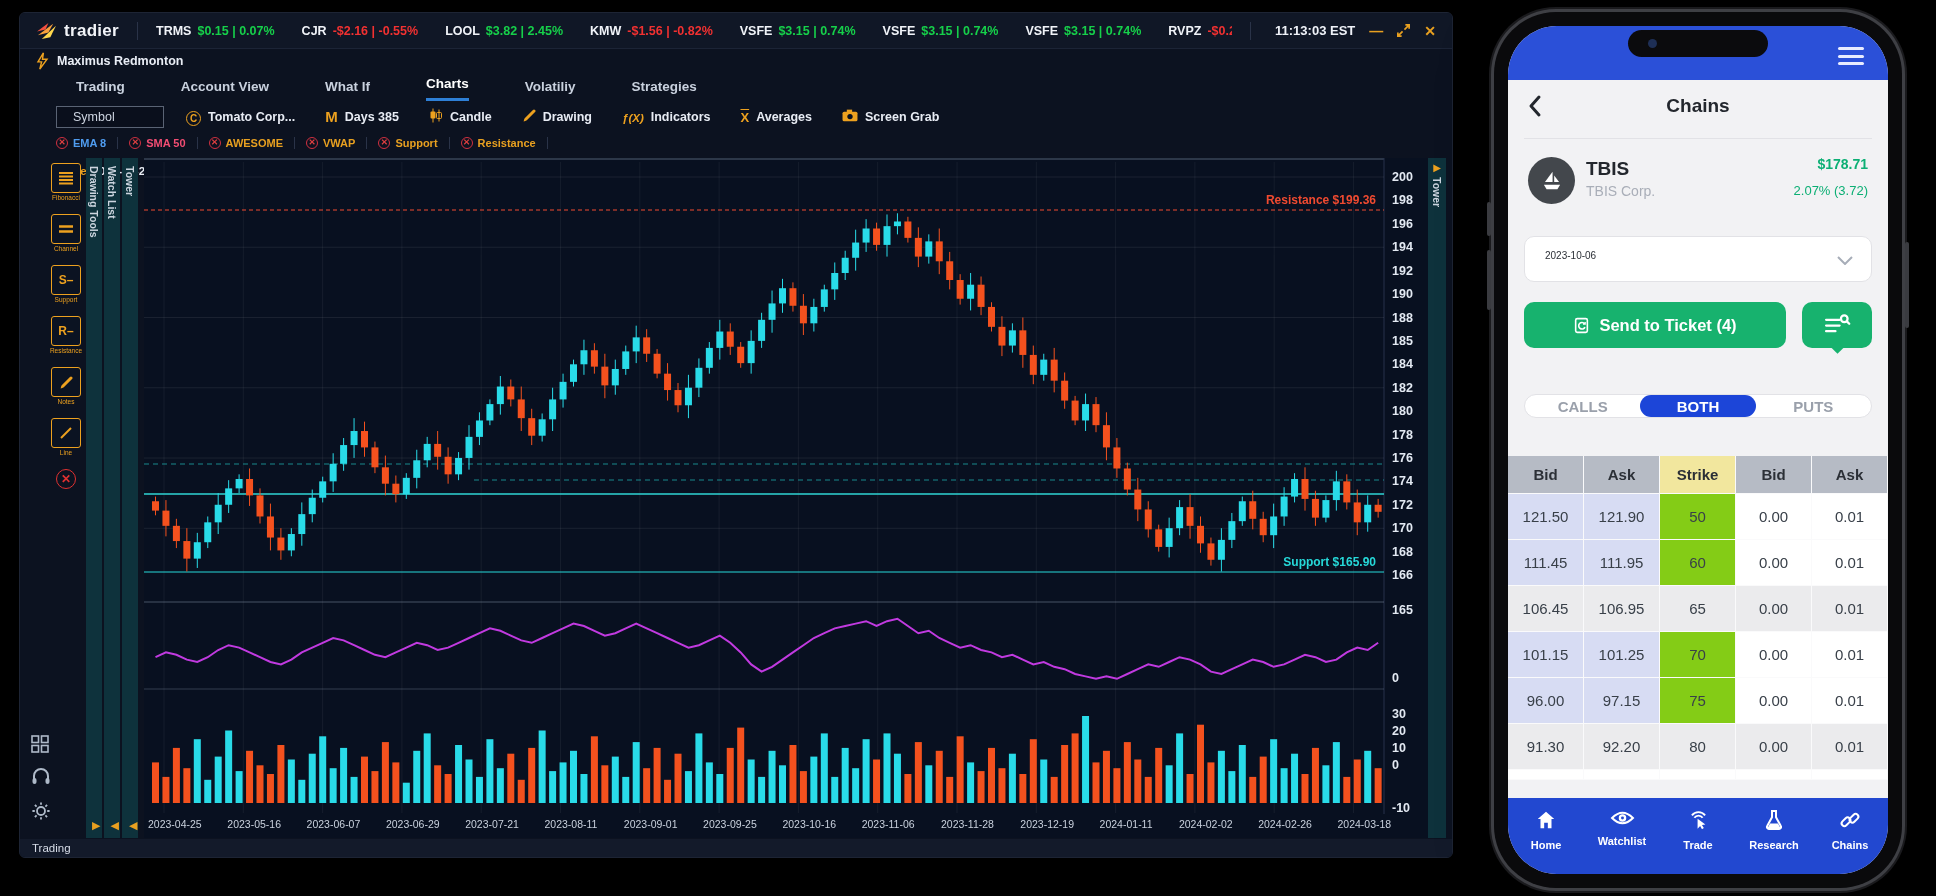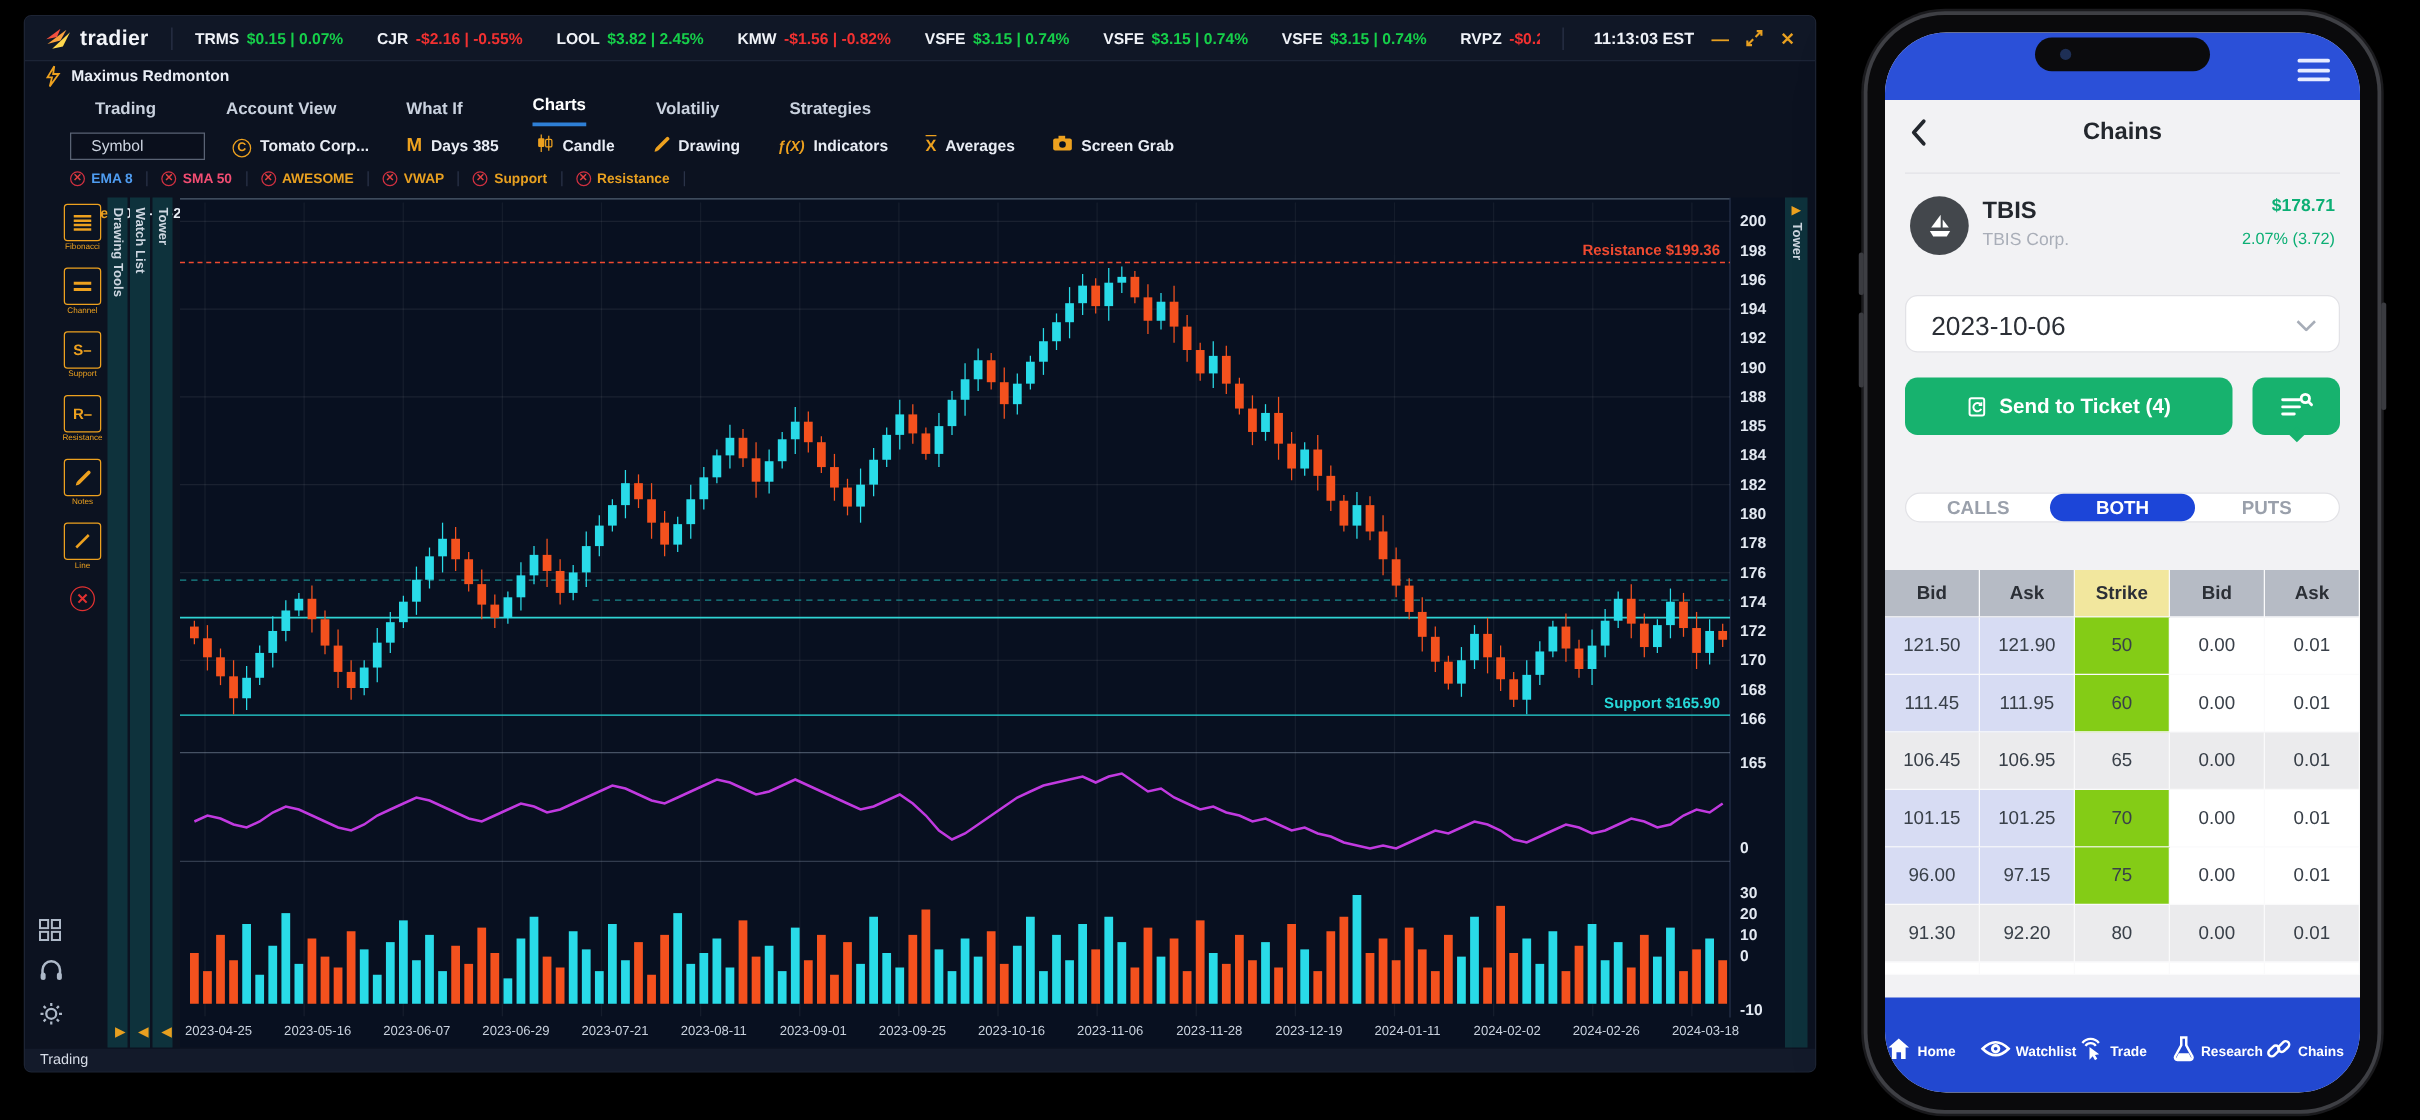--- a/index.html
+++ b/index.html
@@ -111,21 +111,21 @@
   .symrow { position:absolute; left:20px; top:128px; width:340px; height:56px; }
   .avatar { position:absolute; left:0; top:3px; width:47px; height:47px; border-radius:50%;
     background:#43474c; display:flex; align-items:center; justify-content:center; }
   .sym-tkr { position:absolute; left:58px; top:4px; color:#23272d; font-weight:bold; font-size:19px; }
   .sym-name { position:absolute; left:58px; top:29px; color:#a9aeb8; font-size:14px; }
   .sym-price { position:absolute; right:0; top:2px; color:#0caf74; font-weight:bold; font-size:14px; text-align:right;margin-left:42px; }
   .sym-chg { position:absolute; right:0; top:29px; color:#0caf74; font-size:13px; text-align:right; }
 
   .expbox { position:absolute; left:16px; top:210px; width:348px; height:46px; background:#fff;
     border:1px solid #e2e2e6; border-radius:10px; cursor:pointer; }
-  .expbox .etext { position:absolute; left:20px; top:13px; color:#2b2f36; font-size:21px; }
+  .expbox .etext { position:absolute; left:20px; top:13px; color:#2b2f36; font-size:10px; }
   .expbox .echev { position:absolute; right:18px; top:19px; }
 
   .sendbtn { position:absolute; left:16px; top:276px; width:262px; height:46px; background:#17b26e;
     border:none; border-radius:10px; color:#fff; font-weight:bold; font-size:16.5px; cursor:pointer;
     display:flex; align-items:center; justify-content:center; gap:9px; font-family:"Liberation Sans",sans-serif; }
   .listbtn { position:absolute; left:294px; top:276px; width:70px; height:46px; background:#17b26e;
     border-radius:10px; cursor:pointer; display:flex; align-items:center; justify-content:center; }
   .listbtn .tip { position:absolute; left:31px; bottom:-4px; width:9px; height:9px; background:#17b26e; transform:rotate(45deg); }
 
   .segwrap { position:absolute; left:16px; top:368px; width:348px; height:24px; background:#fff;
@@ -140,21 +140,21 @@
     border-right:1px solid #fafafb; border-bottom:1px solid #fafafb; }
   .trow.head .tcell { height:38px; line-height:38px; font-weight:bold; background:#b6bbc5; color:#2b2f36; }
   .trow.head .tcell.strike { background:#f2e79e; }
   .trow.body .tcell { height:46px; line-height:46px; background:#fff; }
   .trow.body.colored .tcell.call { background:#d7dcf3; }
   .trow.body.colored .tcell.strike { background:#84cc16; }
   .trow.body.muted .tcell { background:#ebebed; }
   .trow.body.sliver .tcell { height:10px; line-height:10px; overflow:hidden; }
 
   .pnav { position:absolute; left:0; bottom:0; width:100%; height:76px; background:#2248d0; display:flex; padding-top:11px; }
-  .pnav-item { flex:1; display:flex; flex-direction:row; align-items:center; gap:4px; cursor:pointer; }
+  .pnav-item { flex:1; display:flex; flex-direction:column; align-items:center; gap:4px; cursor:pointer; }
   .pnav-item .nlabel { color:#fff; font-weight:bold; font-size:11px; }
 </style>
 </head>
 <body>
 
 <div id="stage">
 
   <div id="app">
 
     <div class="titlebar">

